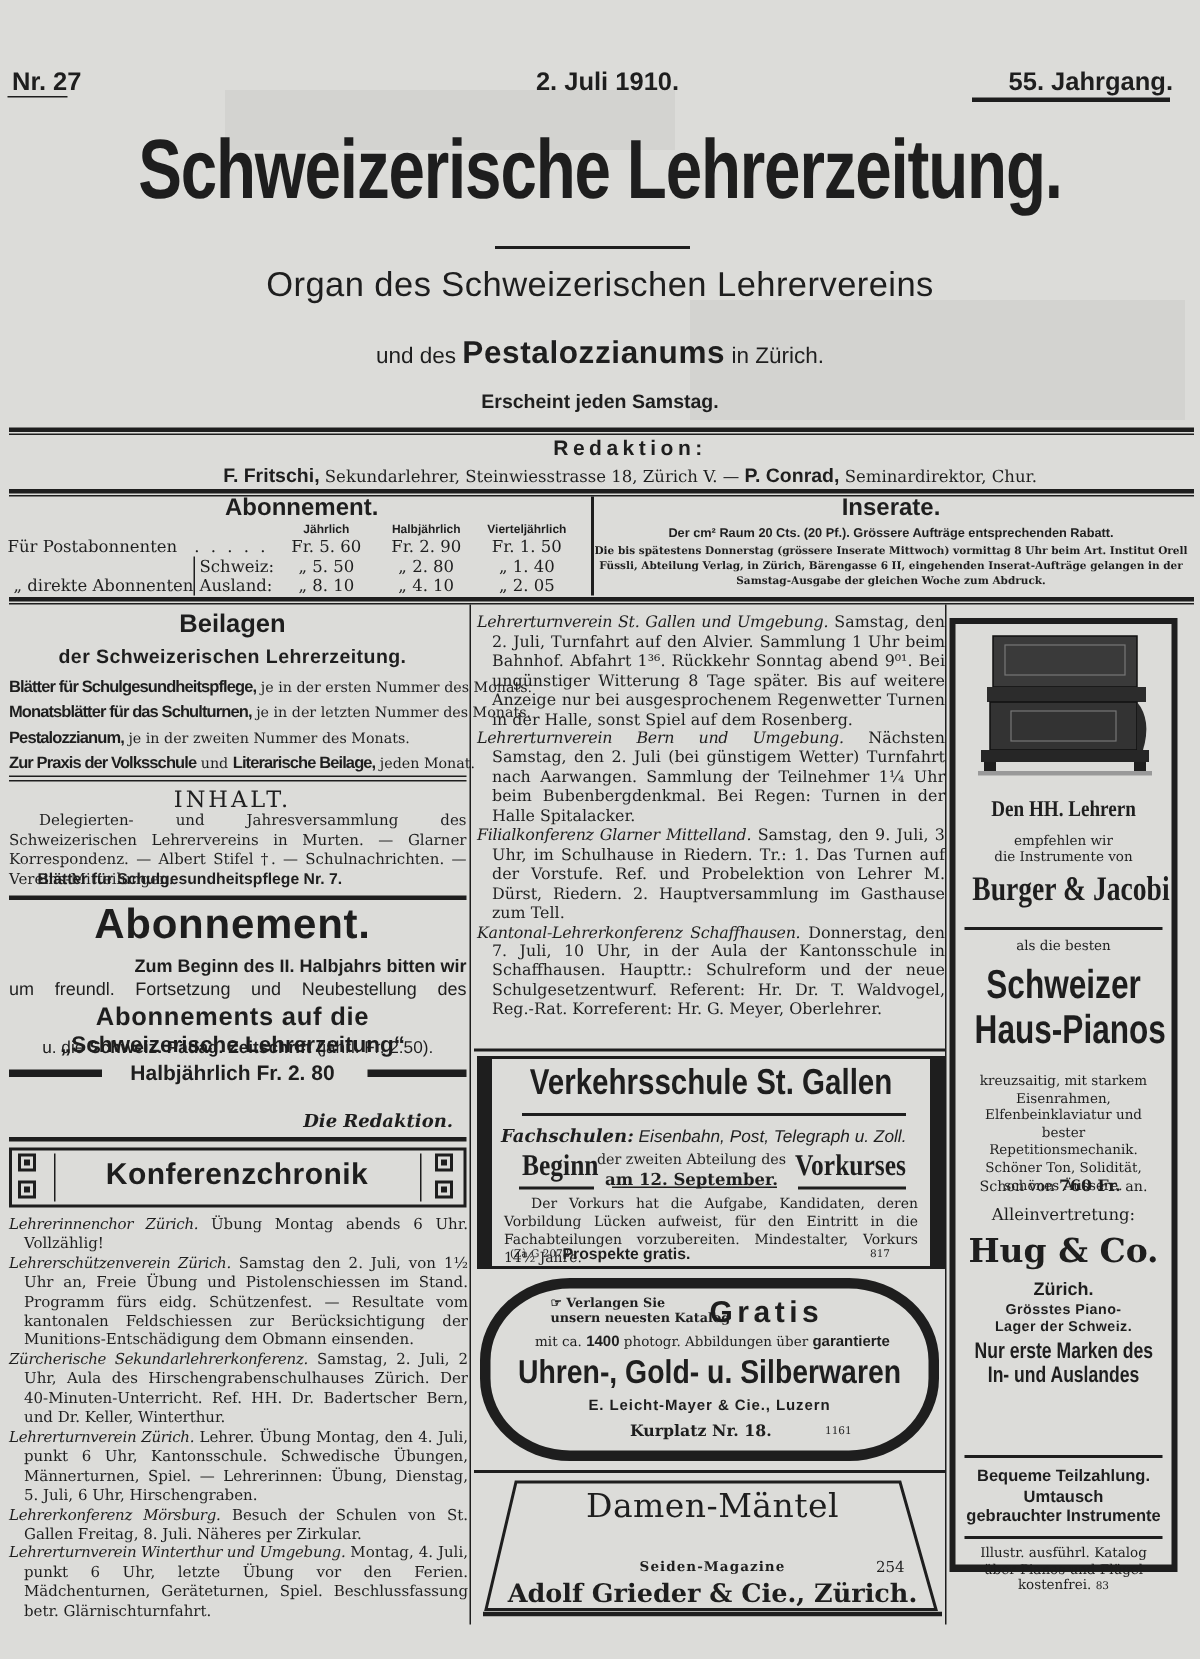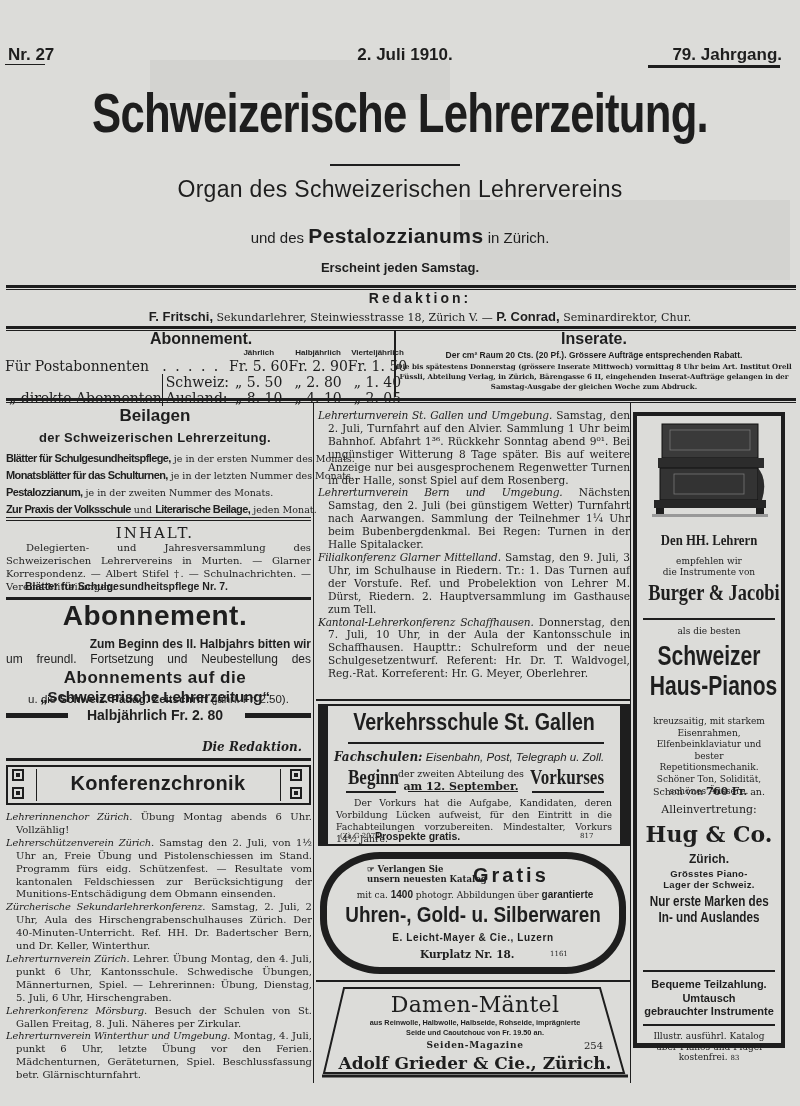--- a/index.html
+++ b/index.html
@@ -33,21 +33,21 @@
   
   .red-title { left: 0; width: 800px; top: 290px; text-align: center; font: bold 14px "Liberation Sans", sans-serif; letter-spacing: 3px; padding-left: 40px; }
   .red-names { left: 0; width: 800px; top: 309px; text-align: center; font: 11px "DejaVu Serif", serif; padding-left: 40px; }
   .red-names b { font-family: "Liberation Sans", sans-serif; font-size: 13px; }
 
   
   .abo-title { left: 150px; top: 330px; font: bold 16px "Liberation Sans", sans-serif; }
   .abo-table { left: 5px; top: 346px; width: 380px; font-size: 10.5px; }
   .abo-table table { border-collapse: collapse; width: 100%; }
   .abo-table th { font: bold 8px "Liberation Sans", sans-serif; text-align: center; height: 12px; }
-  .abo-table td { height: 12px; white-space: nowrap; font-family: "DejaVu Serif", serif; font-size: 14px; }
+  .abo-table td { height: 12px; white-space: nowrap; font-family: "DejaVu Serif", serif; font-size: 11px; }
   .abo-table td.v { text-align: center; }
   .inserate { left: 392px; top: 330px; width: 404px; text-align: center; }
   .inserate .t { font: bold 16px "Liberation Sans", sans-serif; }
   .inserate .l1 { font: bold 8.5px "Liberation Sans", sans-serif; margin-top: 2px; }
   .inserate .l2 { font: bold 7px "DejaVu Serif", serif; line-height: 10px; margin-top: 2px; }
 
   
   .beil-title { left: 0; width: 310px; top: 406px; text-align: center; font: bold 17px "Liberation Sans", sans-serif; }
   .beil-sub { left: 0; width: 310px; top: 430px; text-align: center; font: bold 13px "Liberation Sans", sans-serif; letter-spacing: 0.3px; }
   .beil-list { left: 6px; top: 450px; width: 305px; font-size: 9.5px; line-height: 17px; }
@@ -145,21 +145,21 @@
 <body>
 
 <div class="page">
 
   <div class="ghost" style="left:150px;top:60px;width:300px;height:40px;"></div>
   <div class="ghost" style="left:460px;top:200px;width:330px;height:80px;"></div>
 
   <div class="abs hdr-nr">Nr. 27</div>
   <div class="rule" style="left:5px;top:64px;width:40px;height:1px;"></div>
   <div class="abs hdr-date">2. Juli 1910.</div>
-  <div class="abs hdr-jg">79. Jahrgang.</div>
+  <div class="abs hdr-jg">55. Jahrgang.</div>
   <div class="rule" style="left:648px;top:65px;width:132px;height:3px;"></div>
 
   <div class="abs masthead">Schweizerische Lehrerzeitung.</div>
   <div class="rule" style="left:330px;top:164px;width:130px;height:2px;"></div>
   <div class="abs organ">Organ des Schweizerischen Lehrervereins</div>
   <div class="abs erscheint">Erscheint jeden Samstag.</div>
   <div class="abs unddes">
     <span>und des</span>
     <b>Pestalozzianums</b>
     <span>in Zürich.</span>
@@ -315,24 +315,20 @@
   <div class="abs uh-firm">E. Leicht-Mayer &amp; Cie., Luzern</div>
   <div class="abs uh-addr">Kurplatz Nr. 18.</div>
   <div class="abs uh-num">1161</div>
   <div class="rule" style="left:316px;top:980px;width:314px;height:2px;"></div>
 
   <svg class="abs dm-trap" viewBox="0 0 314 95">
     <polygon points="26,3 282,3 306,88 6,88" fill="none" stroke="#1e1e1e" stroke-width="2"></polygon>
     <line x1="4" y1="91" x2="310" y2="91" stroke="#1e1e1e" stroke-width="3"></line>
   </svg>
   <div class="abs dm-title">Damen-Mäntel</div>
-  <div class="abs dm-l1">
-    <div>aus Reinwolle, Halbwolle, Halbseide, Rohseide, imprägnierte</div>
-    <div>Seide und Caoutchouc von Fr. 19.50 an.</div>
-  </div>
   <div class="abs dm-sm">Seiden-Magazine</div>
   <div class="abs dm-num">254</div>
   <div class="abs dm-firm">Adolf Grieder &amp; Cie., Zürich.</div>
 
   <div class="abs pn-box"></div>
   <svg class="abs pn-img" viewBox="0 0 120 100">
     <rect x="12" y="4" width="96" height="34" fill="#3a3a3a" stroke="#111" stroke-width="1"></rect>
     <rect x="20" y="10" width="80" height="20" fill="none" stroke="#777" stroke-width="0.8"></rect>
     <rect x="8" y="38" width="106" height="10" fill="#2c2c2c"></rect>
     <rect x="10" y="48" width="98" height="32" fill="#333" stroke="#111"></rect>

